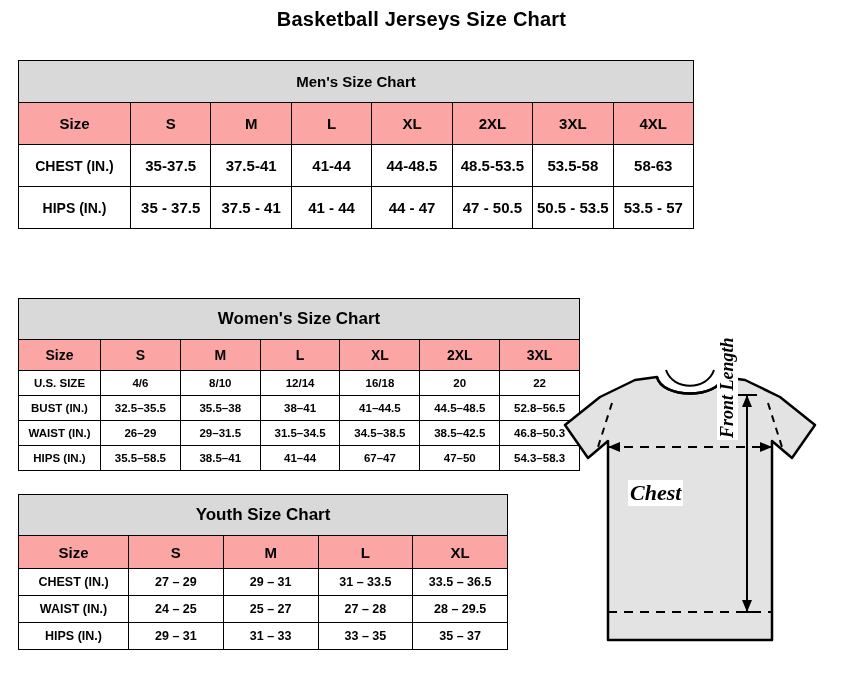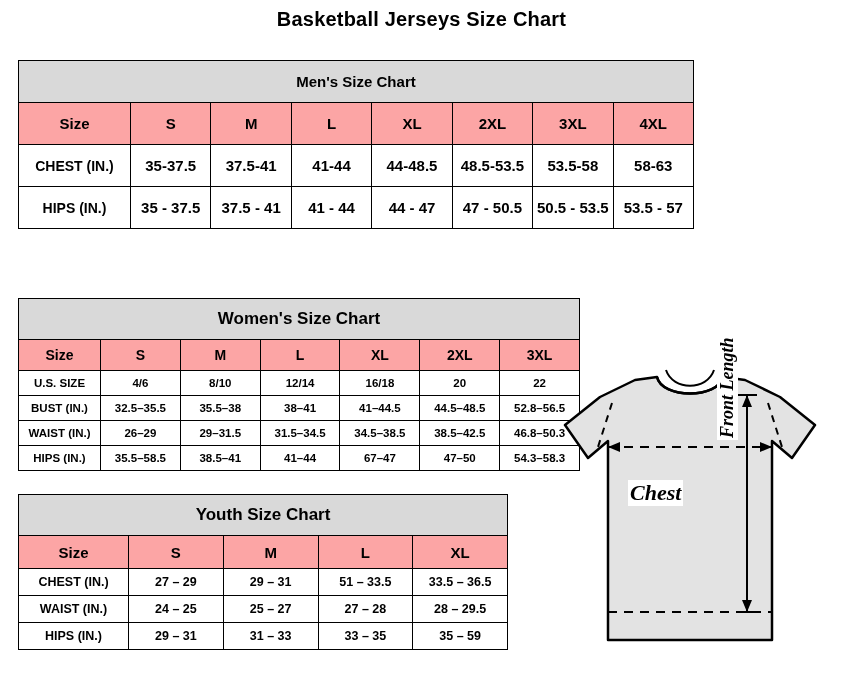--- a/index.html
+++ b/index.html
@@ -263,36 +263,36 @@
         <td class="hdr-cell">Size</td>
         <td class="hdr-cell">S</td>
         <td class="hdr-cell">M</td>
         <td class="hdr-cell">L</td>
         <td class="hdr-cell">XL</td>
       </tr>
       <tr>
         <td class="row-label">CHEST (IN.)</td>
         <td class="data-cell">27 – 29</td>
         <td class="data-cell">29 – 31</td>
-        <td class="data-cell">51 – 33.5</td>
+        <td class="data-cell">31 – 33.5</td>
         <td class="data-cell">33.5 – 36.5</td>
       </tr>
       <tr>
         <td class="row-label">WAIST (IN.)</td>
         <td class="data-cell">24 – 25</td>
         <td class="data-cell">25 – 27</td>
         <td class="data-cell">27 – 28</td>
         <td class="data-cell">28 – 29.5</td>
       </tr>
       <tr>
         <td class="row-label">HIPS  (IN.)</td>
         <td class="data-cell">29 – 31</td>
         <td class="data-cell">31 – 33</td>
         <td class="data-cell">33 – 35</td>
-        <td class="data-cell">35 – 59</td>
+        <td class="data-cell">35 – 37</td>
       </tr>
     </tbody>
 </table>
 
 <div id="shirt-diagram">
   <svg width="300" height="310" viewBox="0 0 300 310">
 
     <path d="M95,25 L60,42 L25,70 L48,103 L68,86 L68,285 L232,285 L232,86 L252,103 L275,70 L240,42 L205,25
              L183,22 C178,44 122,44 117,22 Z" fill="#e3e3e3" stroke="#000000" stroke-width="2.5" stroke-linejoin="round"></path>
 

